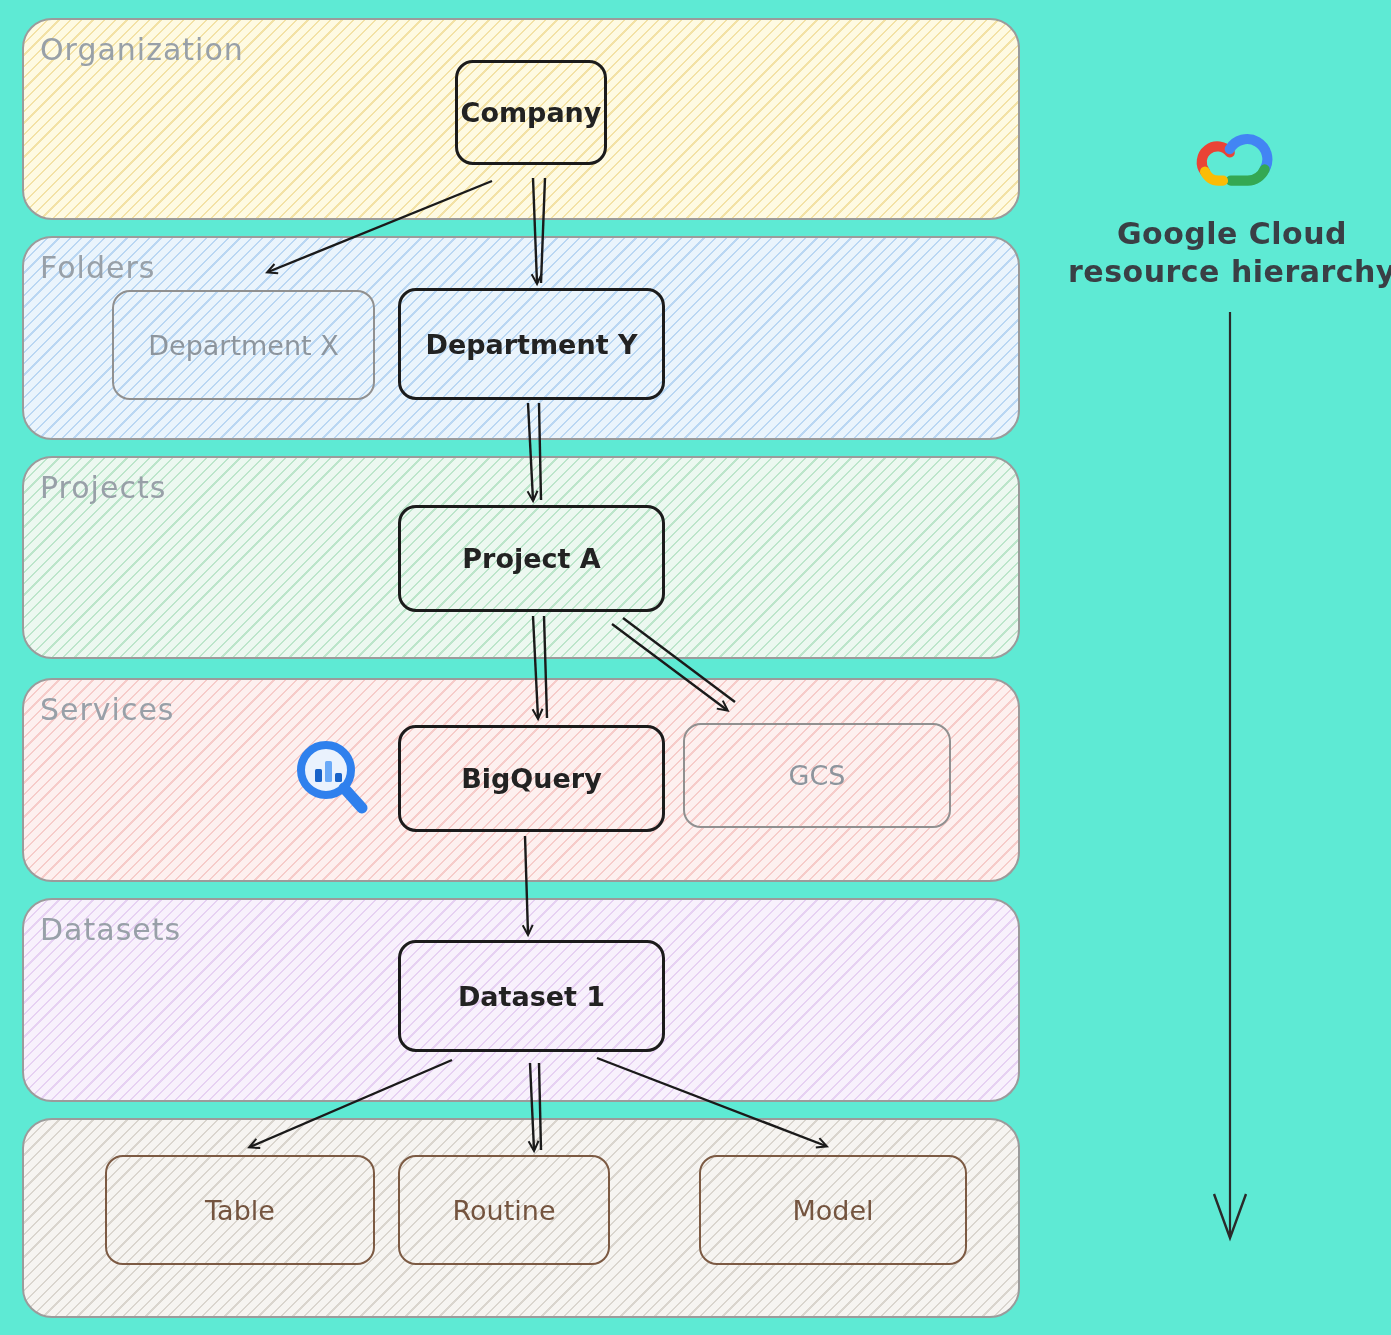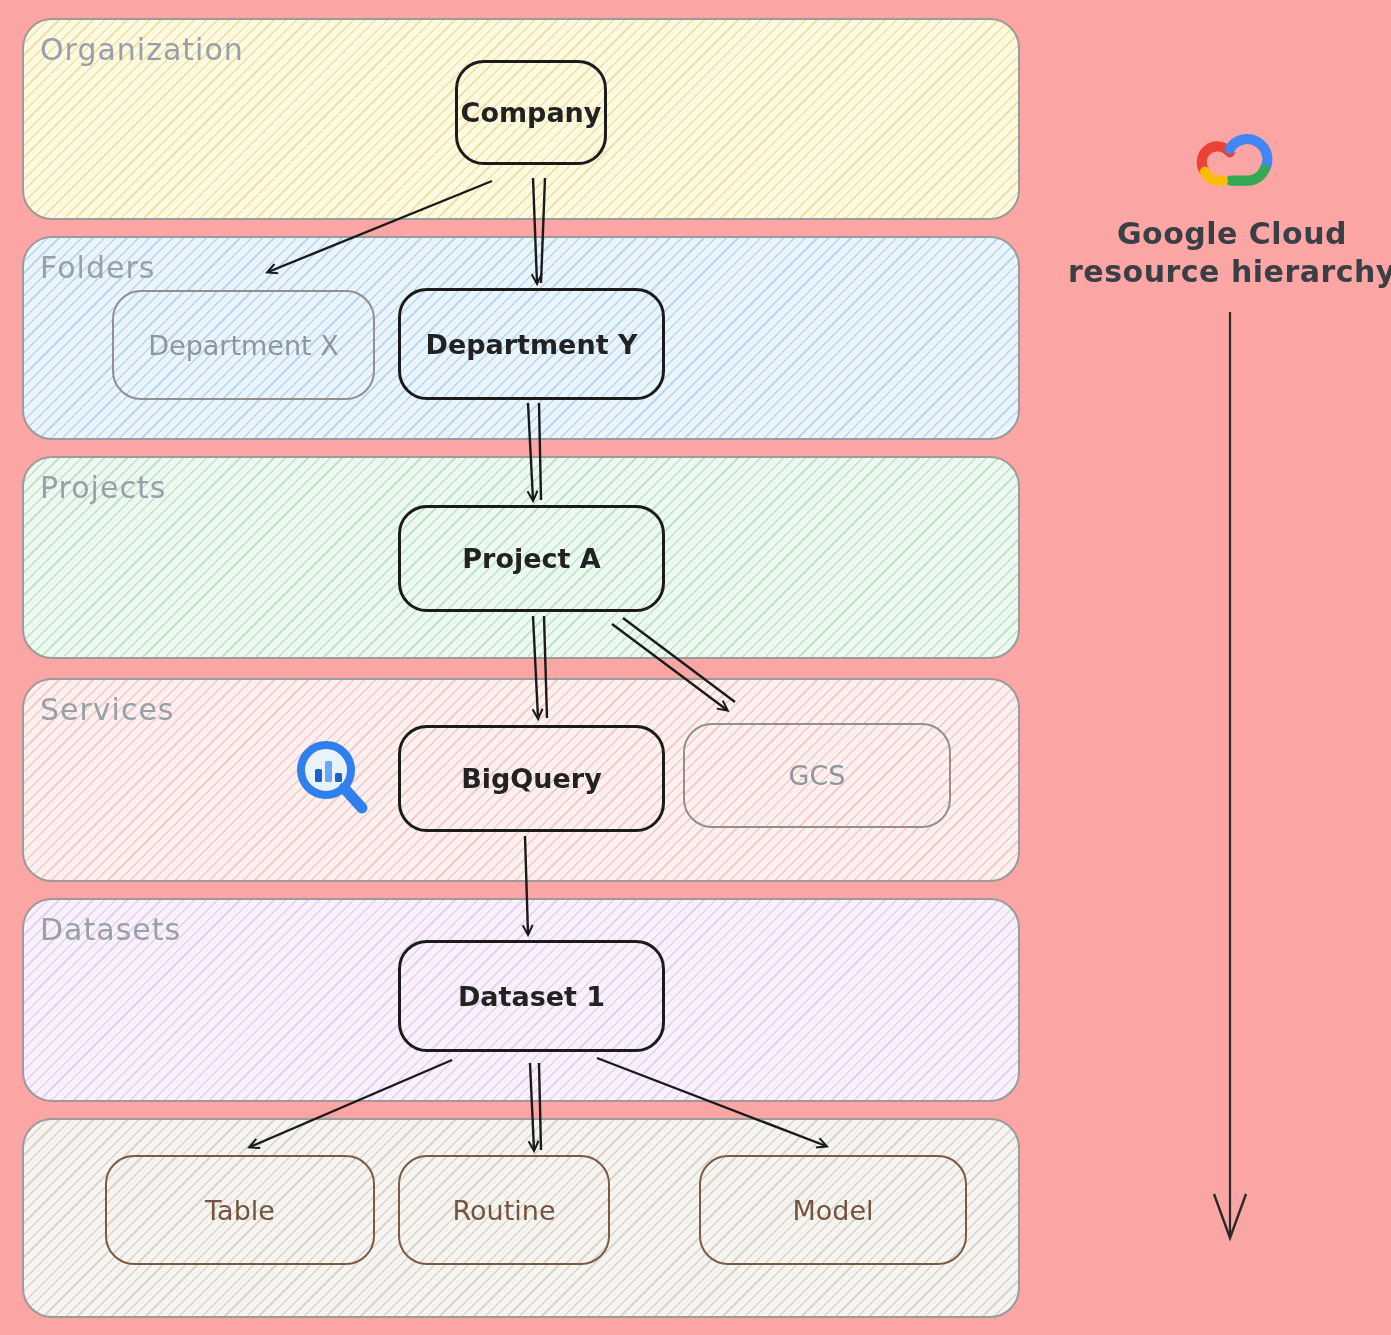--- a/index.html
+++ b/index.html
@@ -3,21 +3,21 @@
 <meta charset="utf-8">
 <style>
   * { box-sizing: border-box; }
   html,body { margin:0; padding:0; background:#ffffff; }
   body { font-family:"DejaVu Sans", sans-serif; }
 
   .canvas {
     position:relative;
     width:1391px;
     height:1335px;
-    background:#fca5a5;
+    background:#5eead4;
     overflow:hidden;
   }
 
   
   .band {
     position:absolute;
     left:22px;
     width:998px;
     border:2px solid #9b9b9b;
     border-radius:30px;
@@ -36,21 +36,21 @@
   .hatch-blue   { background-color:#eaf4fc; background-image:repeating-linear-gradient(135deg, rgba(96,160,225,0.35)  0 1.6px, transparent 1.6px 8px); }
   .hatch-green  { background-color:#ecf8f0; background-image:repeating-linear-gradient(135deg, rgba(90,190,125,0.33)  0 1.6px, transparent 1.6px 8px); }
   .hatch-red    { background-color:#fdf0ef; background-image:repeating-linear-gradient(135deg, rgba(232,130,125,0.33) 0 1.6px, transparent 1.6px 8px); }
   .hatch-purple { background-color:#f8f1fc; background-image:repeating-linear-gradient(135deg, rgba(190,135,220,0.30) 0 1.6px, transparent 1.6px 8px); }
   .hatch-gray   { background-color:#f6f4f1; background-image:repeating-linear-gradient(135deg, rgba(160,150,135,0.33) 0 1.6px, transparent 1.6px 8px); }
 
   
   .node {
     position:absolute;
     border:3px solid #1b1b1b;
-    border-radius:29px;
+    border-radius:18px;
     display:flex;
     align-items:center;
     justify-content:center;
     font-size:27px;
     font-weight:600;
     color:#222222;
     text-align:center;
   }
   .node.muted {
     border:2px solid #909090;

